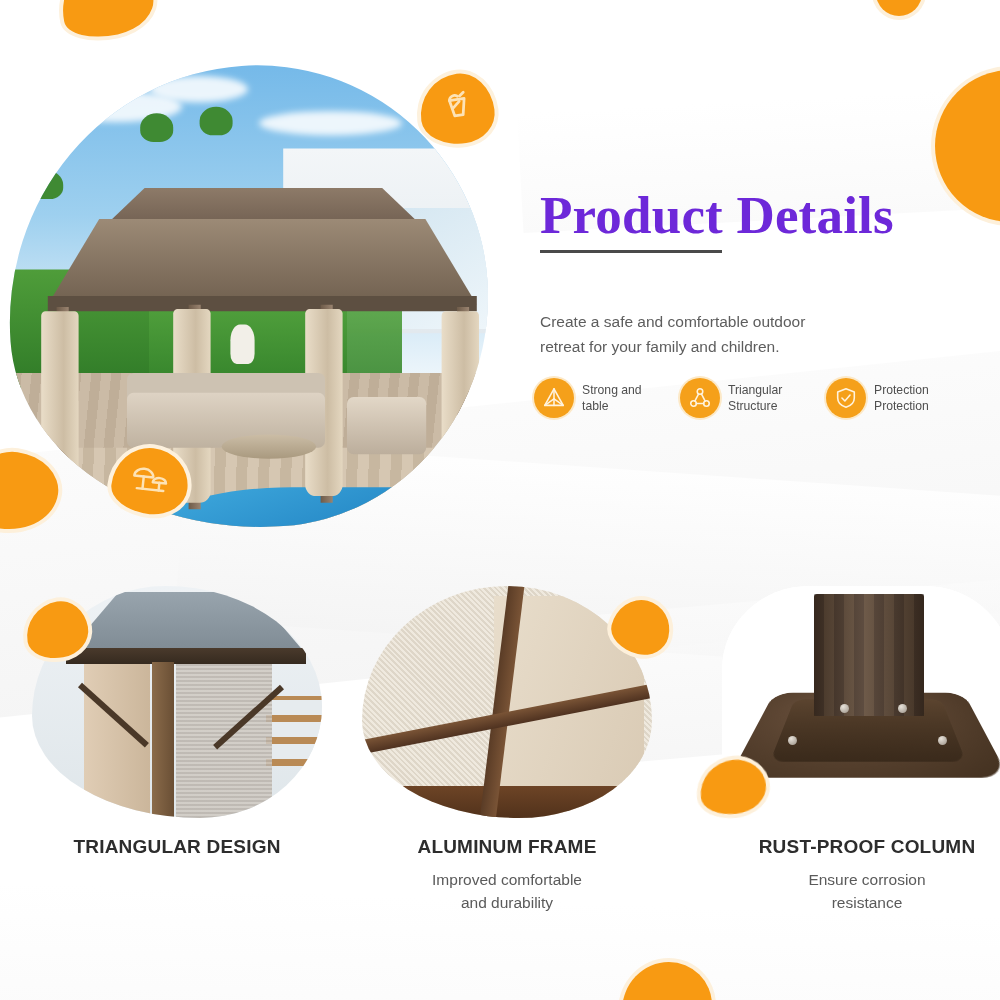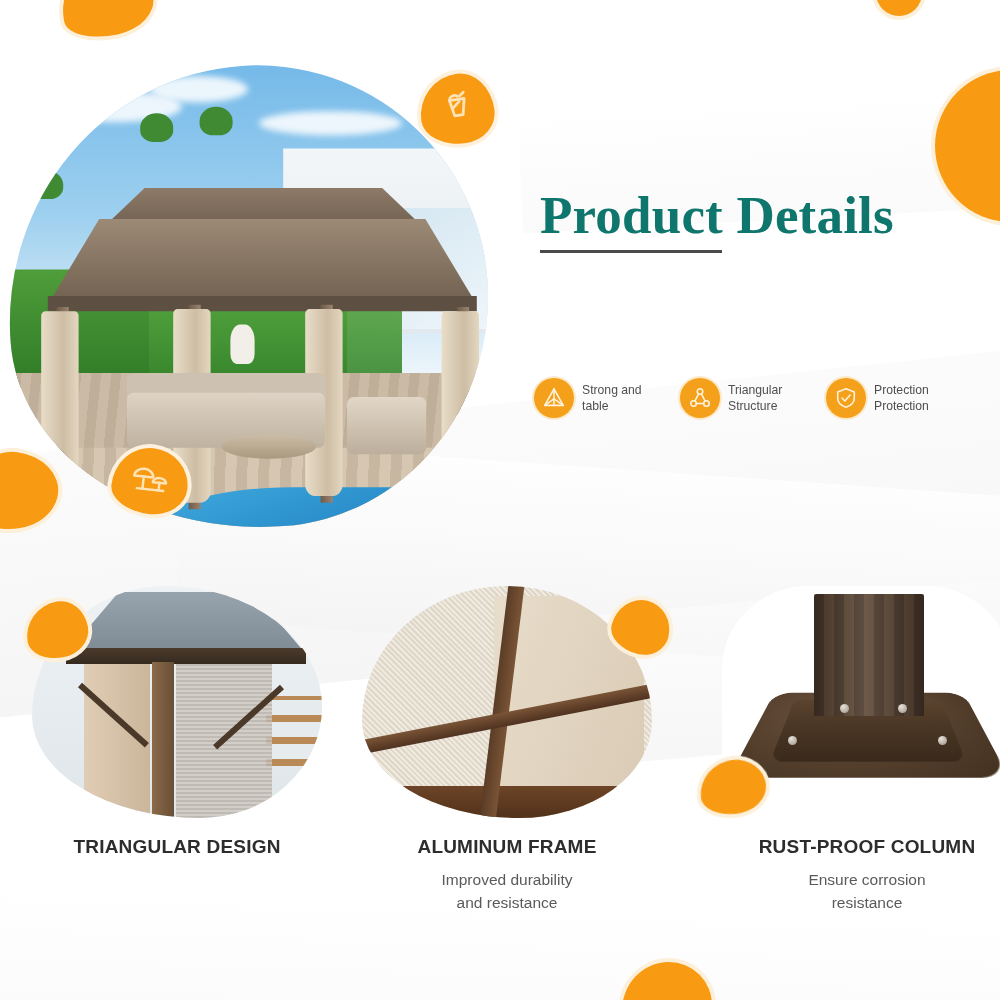--- a/index.html
+++ b/index.html
@@ -88,21 +88,21 @@
   .chair { position:absolute; left:330px; top:322px; width:72px; height:52px;
           background:linear-gradient(180deg,#e2d7c7,#bcae9c); border-radius:6px; }
   .table { position:absolute; left:216px; top:356px; width:86px; height:22px;
           background:linear-gradient(180deg,#cbbda6,#a9997f); border-radius:50%; }
   .vase { position:absolute; left:224px; top:256px; width:22px; height:36px;
           background:#f2efe8; border-radius:40% 40% 26% 26%; }
 
   
   .right { position:absolute; left:540px; top:186px; width:420px; }
   .title { font-family:"Liberation Serif", serif; font-size:53px; font-weight:700;
-           color:#0f766e; letter-spacing:.2px; line-height:1.12; }
+           color:#6d28d9; letter-spacing:.2px; line-height:1.12; }
   .title-rule { width:182px; height:3px; background:#4a4a4a; margin-top:5px; }
   .subtitle { margin-top:56px; font-size:15.5px; line-height:1.62; color:#5d5d5d; max-width:300px; }
 
   .features { position:absolute; left:534px; top:378px; width:444px;
               display:flex; align-items:flex-start; }
   .feature { display:flex; align-items:center; gap:8px; width:146px; }
   .f-circle { flex:0 0 auto; width:40px; height:40px; border-radius:50%;
               background:#F5A01A; display:flex; align-items:center; justify-content:center;
               box-shadow:0 0 0 2px #fce9c8; }
   .f-circle svg { stroke:#fff3de; fill:none; stroke-width:1.7; stroke-linecap:round; stroke-linejoin:round; }
@@ -242,20 +242,21 @@
         <path d="M24 19 a7 5 0 0 1 14 0 z"></path>
         <path d="M31 19 v8"></path>
         <path d="M8 27 h28"></path>
       </svg>
     </span>
   </div>
 
   <div class="right">
     <div class="title">Product Details</div>
     <div class="title-rule"></div>
+    <div class="subtitle">Create a safe and comfortable outdoor retreat for your family and children.</div>
   </div>
 
   <div class="features">
 
     <div class="feature">
       <span class="f-circle">
         <svg width="24" height="24" viewBox="0 0 26 26">
           <path d="M13 3 L23 21 L3 21 Z"></path>
           <path d="M13 3 L13 21"></path>
           <path d="M13 14 L3 21"></path>
@@ -320,22 +321,22 @@
     <div class="card card2">
       <div class="photo ph-b">
         <div class="a-base"></div>
         <div class="a-panel"></div>
         <div class="a-edge"></div>
         <div class="a-beamV"></div>
         <div class="a-beamH"></div>
       </div>
       <div class="cap-title">ALUMINUM FRAME</div>
       <div class="cap-sub">
-        <span>Improved durability</span><br>
-        <span>and resistance</span>
+        <span>Improved comfortable</span><br>
+        <span>and durability</span>
       </div>
     </div>
 
     <div class="card card3">
       <div class="photo ph-c">
         <div class="r-bg"></div>
         <div class="r-plate"></div>
         <div class="r-plate2"></div>
         <div class="r-col"></div>
         <div class="r-col-sh"></div>

